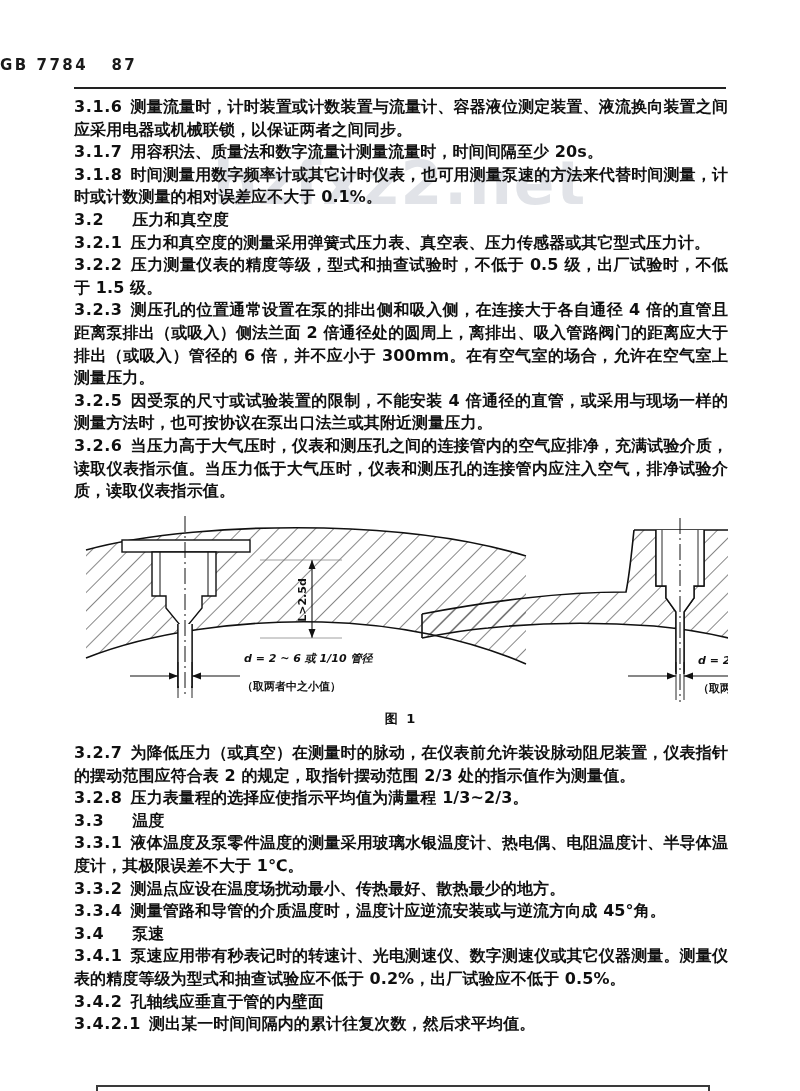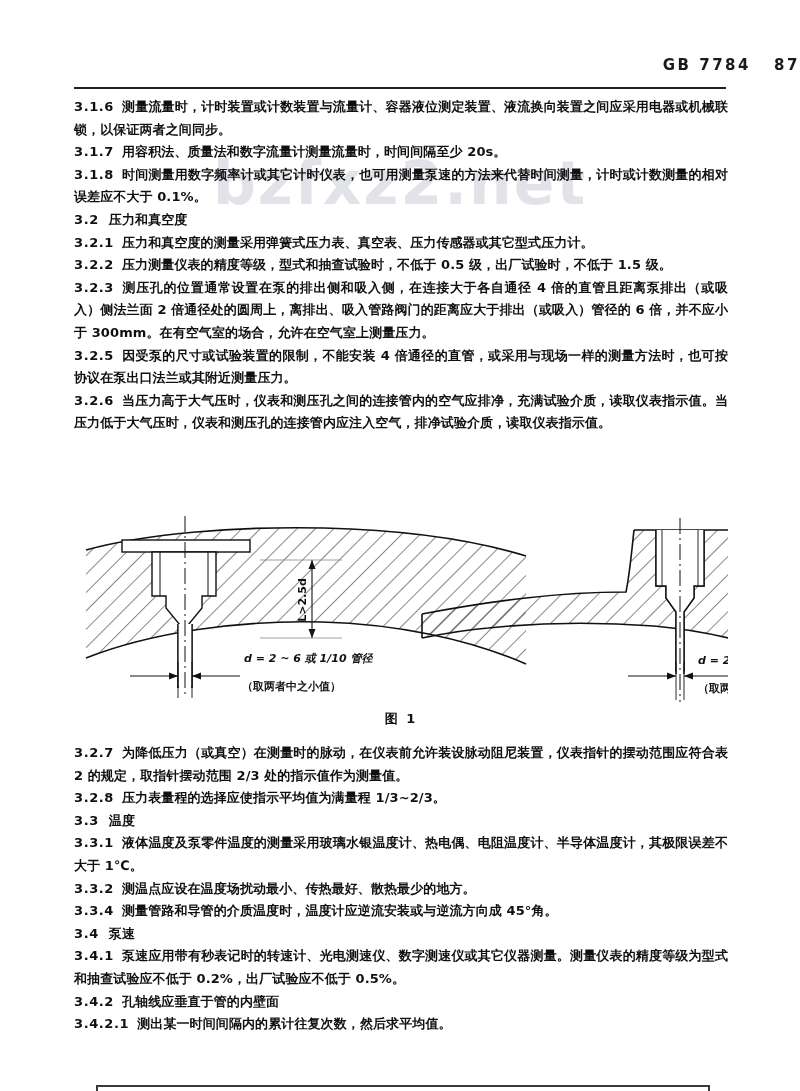--- a/index.html
+++ b/index.html
@@ -45,21 +45,21 @@
   }
 
   
   .header-wrap {
     position: absolute;
     left: 0; right: 0;
     top: 56px;
     z-index: 3;
   }
   .header-title {
-    text-align: right;
+    text-align: left;
     font-family: "DejaVu Sans", "Liberation Sans", sans-serif;
     font-size: 15px;
     font-weight: bold;
     letter-spacing: 2.5px;
     color: #1a1a1a;
     white-space: pre;
   }
   .header-rule {
     position: absolute;
     left: 74px;
@@ -72,35 +72,35 @@
   
   .content {
     position: absolute;
     left: 74px;
     top: 96px;
     width: 654px;
     z-index: 2;
   }
   .para {
     font-family: "DejaVu Sans", "Liberation Sans", sans-serif;
-    font-size: 13px;
+    font-size: 16px;
     line-height: 22.6px;
     color: #101010;
     text-align: justify;
     text-justify: inter-ideograph;
     margin: 0 0 0 0;
     letter-spacing: .1px;
     font-weight: 600;
   }
   .para .num {
     font-weight: 600;
     letter-spacing: .6px;
     margin-right: 8px;
   }
-  .para.sec .num { margin-right: 10px; }
+  .para.sec .num { margin-right: 28px; }
 
   
   .figure {
     position: absolute;
     left: 74px;
     top: 512px;
     width: 654px;
     height: 228px;
     z-index: 2;
   }

